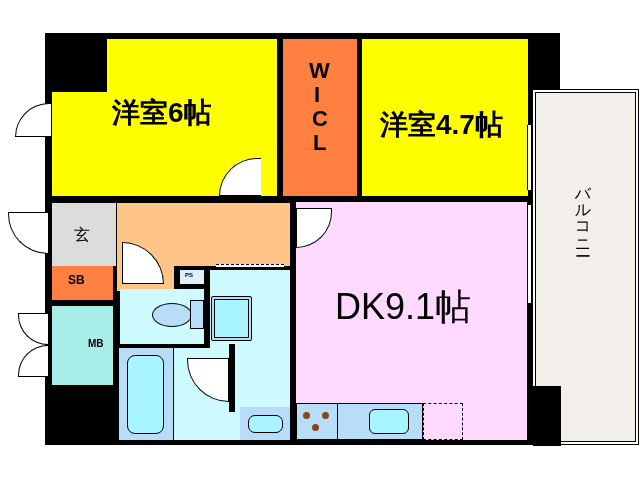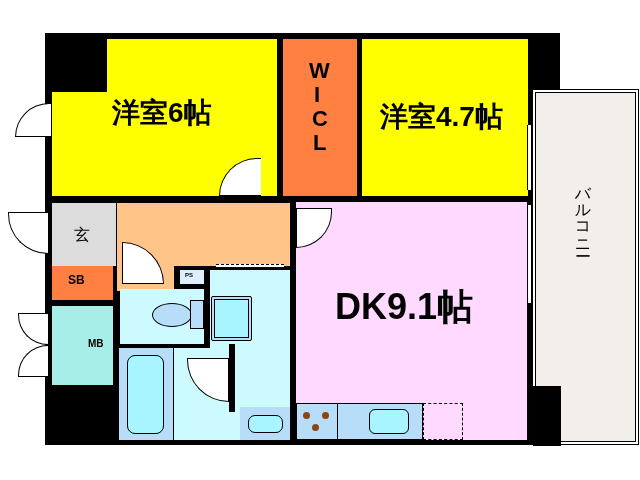--- a/index.html
+++ b/index.html
@@ -30,21 +30,21 @@
 <div class="abs wall" style="left:52px;top:39px;width:55px;height:53px;"></div>
 <div class="lbl lbl-big" style="left:112px;top:94px;">洋室6帖</div>
 
 <div class="abs" style="left:283px;top:39px;width:74px;height:157px;background:#FF8040;"></div>
 <div class="lbl" style="left:309px;top:58px;font-size:22px;">W</div>
 <div class="lbl" style="left:314px;top:82px;font-size:22px;">I</div>
 <div class="lbl" style="left:312px;top:106px;font-size:22px;">C</div>
 <div class="lbl" style="left:313px;top:130px;font-size:22px;">L</div>
 
 <div class="abs" style="left:362px;top:39px;width:166px;height:157px;background:#FFFF00;"></div>
-<div class="lbl lbl-big" style="left:380px;top:98px;">洋室4.7帖</div>
+<div class="lbl lbl-big" style="left:380px;top:106px;">洋室4.7帖</div>
 
 <div class="abs" style="left:52px;top:203px;width:64px;height:63px;background:#DCDCDC;"></div>
 <div class="abs" style="left:74px;top:225px;font-size:16px;color:#000;">玄</div>
 
 <div class="abs" style="left:52px;top:266px;width:61px;height:34px;background:#FF8040;"></div>
 <div class="lbl" style="left:68px;top:273px;font-size:12px;">SB</div>
 
 <div class="abs" style="left:52px;top:306px;width:61px;height:79px;background:#A8EEE8;"></div>
 <div class="lbl" style="left:88px;top:338px;font-size:10px;">MB</div>
 
@@ -64,21 +64,21 @@
 <div class="fixture" style="left:240px;top:407px;width:50px;height:33px;background:#B8DDF8;border:none;"></div>
 <div class="fixture" style="left:248px;top:415px;width:35px;height:18px;border-radius:7px;background:#A8F4FF;"></div>
 
 <div class="abs" style="left:119px;top:348px;width:54px;height:92px;background:#B8DDF8;"></div>
 <div class="fixture" style="left:127px;top:355px;width:37px;height:79px;border-radius:8px;background:#A8F4FF;"></div>
 <div class="abs" style="left:174px;top:348px;width:55px;height:92px;background:#CCFAFF;"></div>
 <div class="abs wall" style="left:173px;top:348px;width:1px;height:92px;"></div>
 <div class="abs wall" style="left:229px;top:344px;width:6px;height:68px;"></div>
 
 <div class="abs" style="left:296px;top:202px;width:231px;height:238px;background:#FFD9FF;"></div>
-<div class="lbl lbl-huge" style="left:335px;top:283px;font-weight:bold;">DK9.1帖</div>
+<div class="lbl lbl-huge" style="left:335px;top:283px;font-weight:normal;">DK9.1帖</div>
 <div class="fixture" style="left:296px;top:403px;width:127px;height:37px;background:#B8DDF8;"></div>
 <div class="abs wall" style="left:337px;top:403px;width:1px;height:37px;"></div>
 <div class="abs" style="left:303px;top:412px;width:7px;height:7px;border-radius:50%;background:#8B4513;"></div>
 <div class="abs" style="left:322px;top:412px;width:7px;height:7px;border-radius:50%;background:#8B4513;"></div>
 <div class="abs" style="left:312px;top:424px;width:7px;height:7px;border-radius:50%;background:#8B4513;"></div>
 <div class="fixture" style="left:369px;top:409px;width:40px;height:25px;border-radius:6px;background:#A8F4FF;"></div>
 <div class="abs" style="left:423px;top:403px;width:40px;height:37px;border:1px dashed #000;background:#FFD9FF;"></div>
 
 <div class="door-arc" style="left:15px;top:103px;width:36px;height:34px;border-radius:36px 0 0 0;border-right:none;border-bottom:1px solid #000;"></div>
 <div class="door-arc" style="left:219px;top:158px;width:42px;height:38px;border-radius:42px 0 0 0;border-right:none;"></div>

